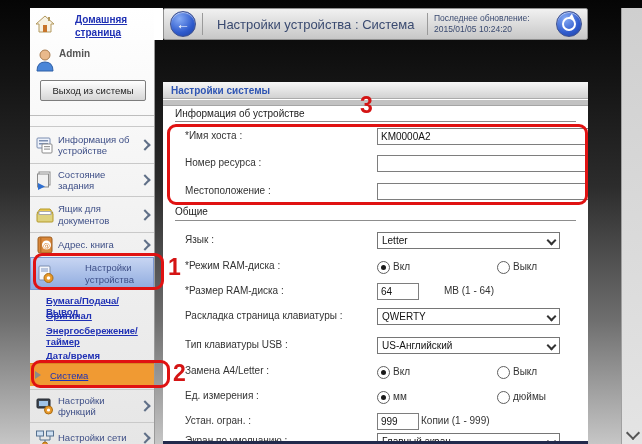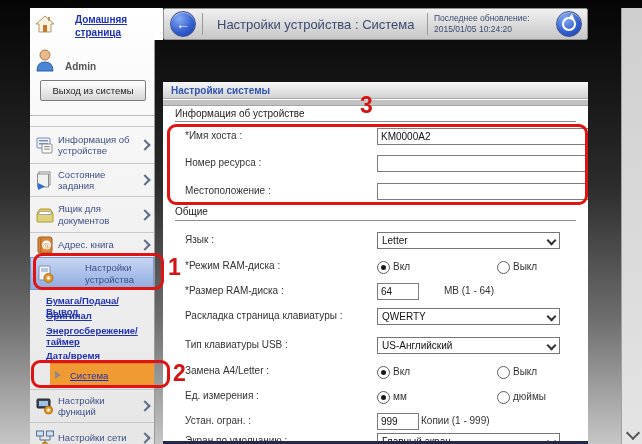--- a/index.html
+++ b/index.html
@@ -6,21 +6,21 @@
   body{
     width:642px;height:444px;position:relative;overflow:hidden;
     font-family:"Liberation Sans","DejaVu Sans",sans-serif;
     background:linear-gradient(180deg,#050505 0%,#141414 18%,#2c2c2c 42%,#6e6e6e 72%,#c6c6c6 100%);
   }
   .abs{position:absolute;}
   
   .sidebar{left:30px;top:8px;width:124px;height:436px;background:linear-gradient(180deg,#ffffff,#efefef 60%,#e6e6e6);border-right:1px solid #9a9a9a;overflow:hidden;}
   .home-row{position:absolute;top:6px;left:5px;display:flex;align-items:flex-start;gap:20px;}
   .home-link{font-size:10px;font-weight:bold;color:#2031b4;text-decoration:underline;line-height:1.25;cursor:pointer;}
-  .user-row{position:absolute;top:40px;left:5px;display:flex;align-items:flex-end;gap:10px;}
+  .user-row{position:absolute;top:40px;left:5px;display:flex;align-items:flex-start;gap:4px;}
   .user-name{font-size:10px;font-weight:bold;color:#555;}
   .logout-btn{position:absolute;top:72px;left:10px;width:106px;height:21px;background:linear-gradient(180deg,#ffffff,#d6d6d6);border:1px solid #7d7d7d;border-radius:2px;font-size:9.5px;color:#222;font-family:inherit;cursor:pointer;}
   .side-sep{position:absolute;top:107px;left:0;width:100%;height:1px;background:#bdbdbd;}
   .s-item{position:absolute;left:0;width:100%;box-sizing:border-box;border-top:1px solid #c9c9c9;display:flex;align-items:center;gap:3px;padding:0 5px 0 5px;cursor:pointer;}
   .s-item .lbl-side{flex:1;font-size:9.5px;color:#3d4e86;line-height:1.2;}
   .s-item.selected{background:linear-gradient(180deg,#c7d5f2,#8fabdf);border:1px solid #7b97cf;gap:29px;}
   .s-item.active-orange{background:#f09a33;border-top:1px solid #d98722;}
   .chev{width:6px;height:6px;border-right:2px solid #5f6f87;border-bottom:2px solid #5f6f87;flex:0 0 auto;}
   .chev.right{transform:rotate(-45deg);}
   .chev.down{transform:rotate(45deg);}
@@ -135,21 +135,21 @@
       </svg>
     <span class="lbl-side">Настройки устройства</span>
     <span class="chev down"></span>
   </div>
 
   <span class="sub-link" style="top:287px;">Бумага/Подача/Вывод</span>
   <span class="sub-link" style="top:302px;">Оригинал</span>
   <span class="sub-link" style="top:317px;">Энергосбережение/таймер</span>
   <span class="sub-link" style="top:342px;">Дата/время</span>
 
-  <div class="s-item active-orange" style="top:355px;height:23px;margin-left:20px;">
+  <div class="s-item active-orange" style="top:355px;height:23px;">
     <span class="mini-arrow"></span>
     <span class="link-orange">Система</span>
   </div>
 
   <div class="s-item" style="top:381px;height:33px;">
     <svg class="icon" width="20" height="20" viewBox="0 0 20 20">
         <rect x="2" y="3" width="13" height="9" rx="1" fill="#3f4650" stroke="#23272e"></rect>
         <rect x="4" y="5" width="9" height="5" fill="#9fc3e8"></rect>
         <circle cx="13.5" cy="14" r="4" fill="#e8992a" stroke="#aa6c12"></circle>
         <circle cx="13.5" cy="14" r="1.6" fill="#fff"></circle>

